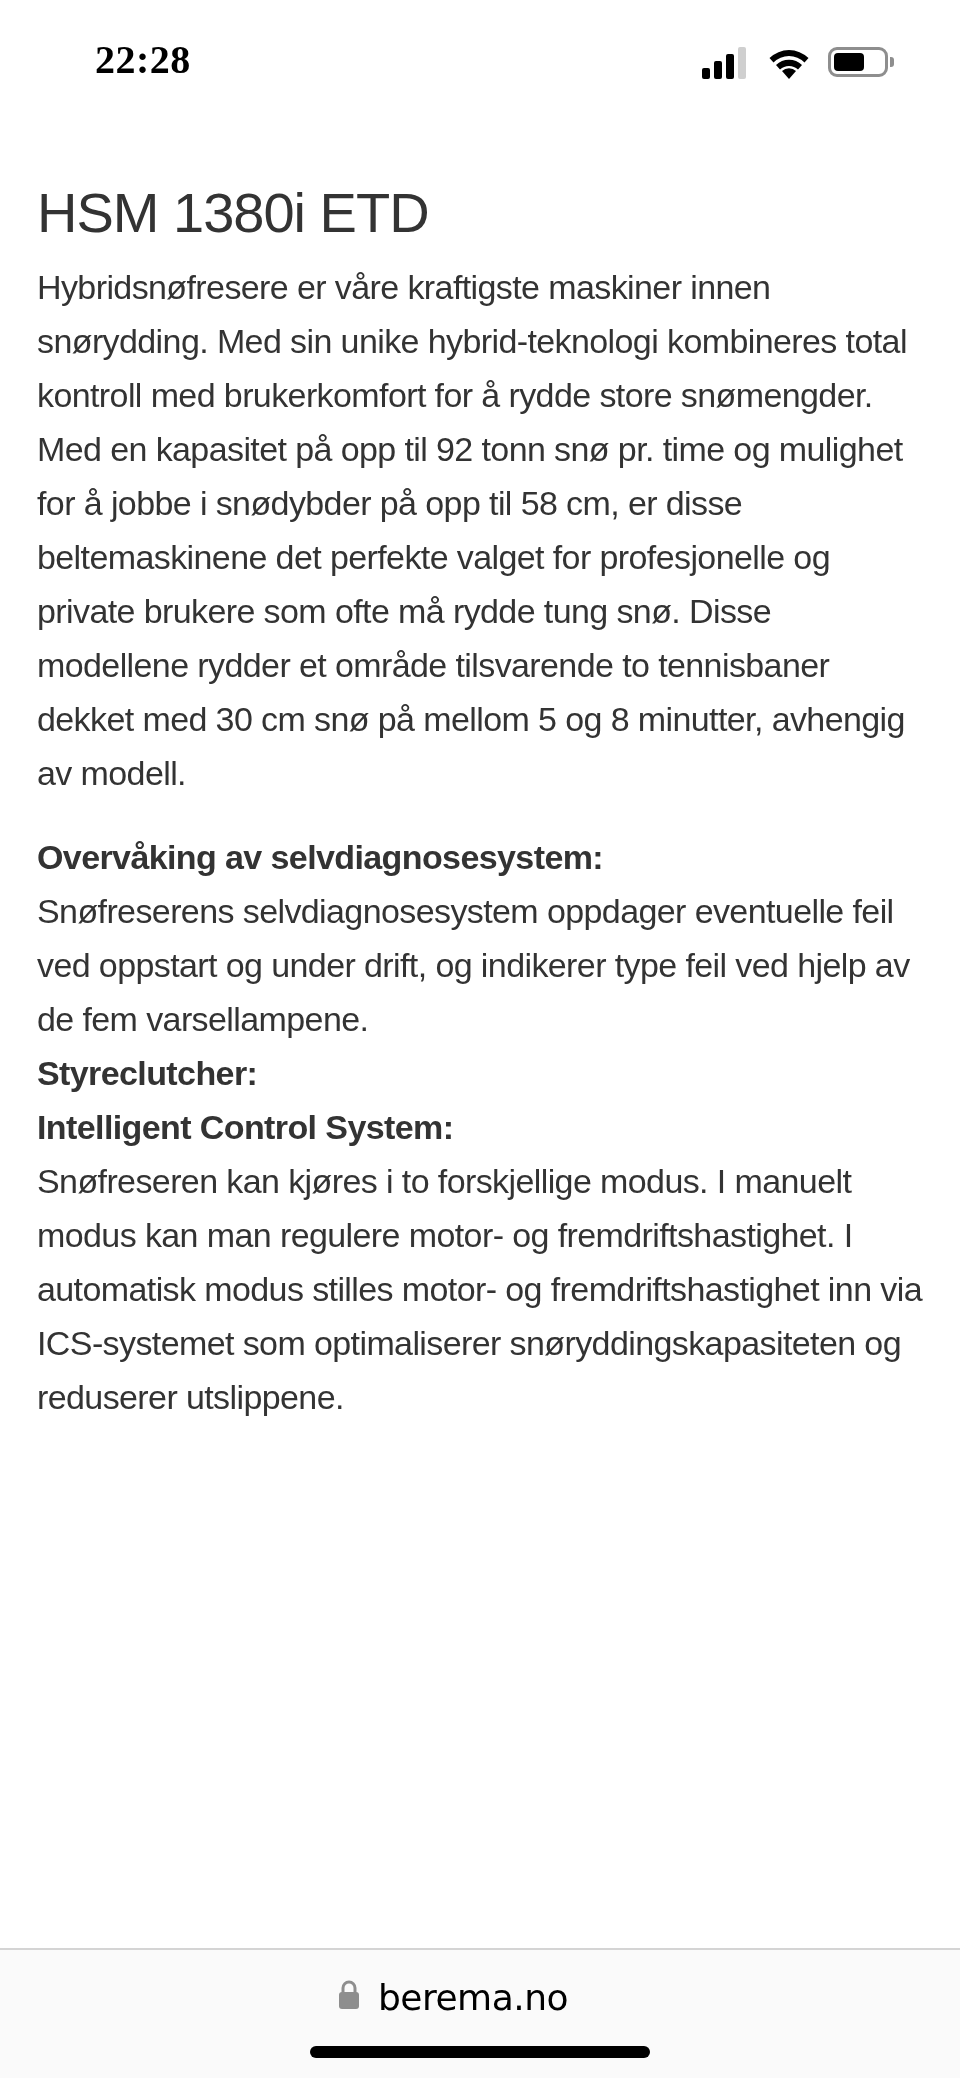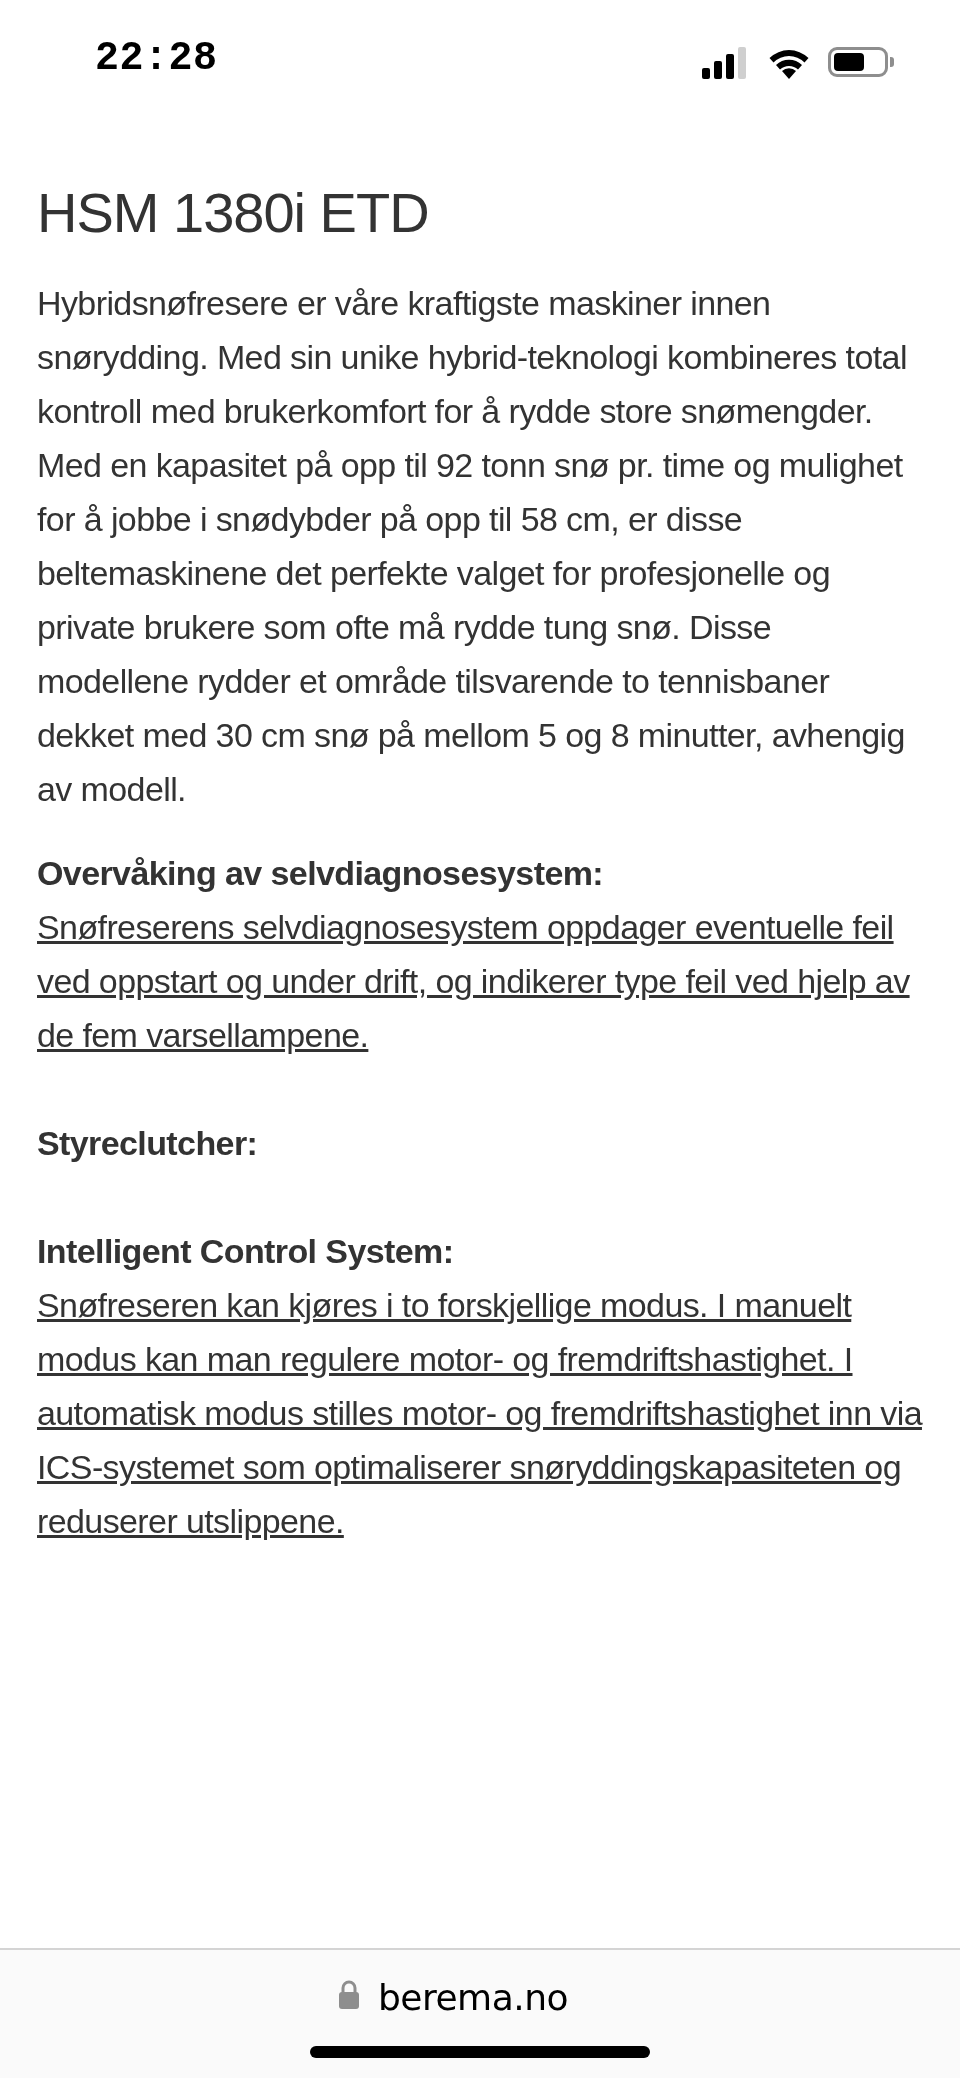--- a/index.html
+++ b/index.html
@@ -1,39 +1,39 @@
 <!DOCTYPE html>
 <html><head>
 <meta charset="utf-8">
 <style>
   html, body { margin: 0; padding: 0; background: #ffffff; }
   body { width: 960px; height: 2078px; position: relative; overflow: hidden;
          font-family: "Liberation Sans", "DejaVu Sans", sans-serif; color: #333333; }
   .status-bar { position: absolute; left: 0; top: 0; width: 960px; height: 120px; }
   .time { position: absolute; left: 95px; top: 36px; font-size: 40px; font-weight: bold;
-          color: #000; letter-spacing: 0.5px; font-family: Liberation Mono, monospace; }
+          color: #000; letter-spacing: 0.5px; font-family: Liberation Serif, serif; }
   .signal { position: absolute; left: 702px; top: 47px; width: 46px; height: 32px; }
   .signal span { position: absolute; bottom: 0; width: 8px; border-radius: 2px; background: #000; }
   .wifi { position: absolute; left: 768px; top: 46px; width: 42px; height: 34px; }
   .battery { position: absolute; left: 828px; top: 47px; width: 60px; height: 30px;
              border: 3px solid #8e8e8e; border-radius: 9px; box-sizing: border-box; }
   .battery .level { position: absolute; left: 3px; top: 3px; width: 30px; height: 18px;
                     background: #000; border-radius: 4px; }
   .battery-tip { position: absolute; left: 890px; top: 57px; width: 4px; height: 10px;
                  background: #8e8e8e; border-radius: 0 3px 3px 0; }
 
   .content { position: absolute; left: 37px; top: 176px; width: 890px; }
   .page-title { margin: 0; font-size: 56px; font-weight: normal; line-height: 74px;
                 letter-spacing: -1px; color: #333; }
-  .para { margin: 26px 0 0 0; font-size: 34px; line-height: 54px; letter-spacing: -0.6px;
+  .para { margin: 10px 0 0 0; font-size: 34px; line-height: 54px; letter-spacing: -0.6px;
           color: #333; }
   .para + .section { margin-top: 30px; }
-  .section { margin-top: 54px; }
+  .section { }
   .section-title { font-size: 34px; line-height: 54px; font-weight: bold; letter-spacing: -0.6px; }
-  .section-body { font-size: 34px; line-height: 54px; letter-spacing: -0.6px; text-decoration: underline; }
+  .section-body { font-size: 34px; line-height: 54px; letter-spacing: -0.6px; }
 
   .bottom-bar { position: absolute; left: 0; top: 1948px; width: 960px; height: 130px;
                 background: #fafafa; border-top: 2px solid #d4d4d4; }
   .address { position: absolute; left: 0; top: 0; width: 906px; height: 94px;
              display: flex; align-items: center; justify-content: center; }
   .lock { width: 22px; height: 30px; margin-right: 18px; position: relative; top: -2px; }
   .url { font-size: 36px; color: #000; font-family: "DejaVu Sans", sans-serif; letter-spacing: -0.5px; }
   .home-indicator { position: absolute; left: 310px; top: 2046px; width: 340px; height: 12px;
                     background: #000; border-radius: 6px; }
 </style>

